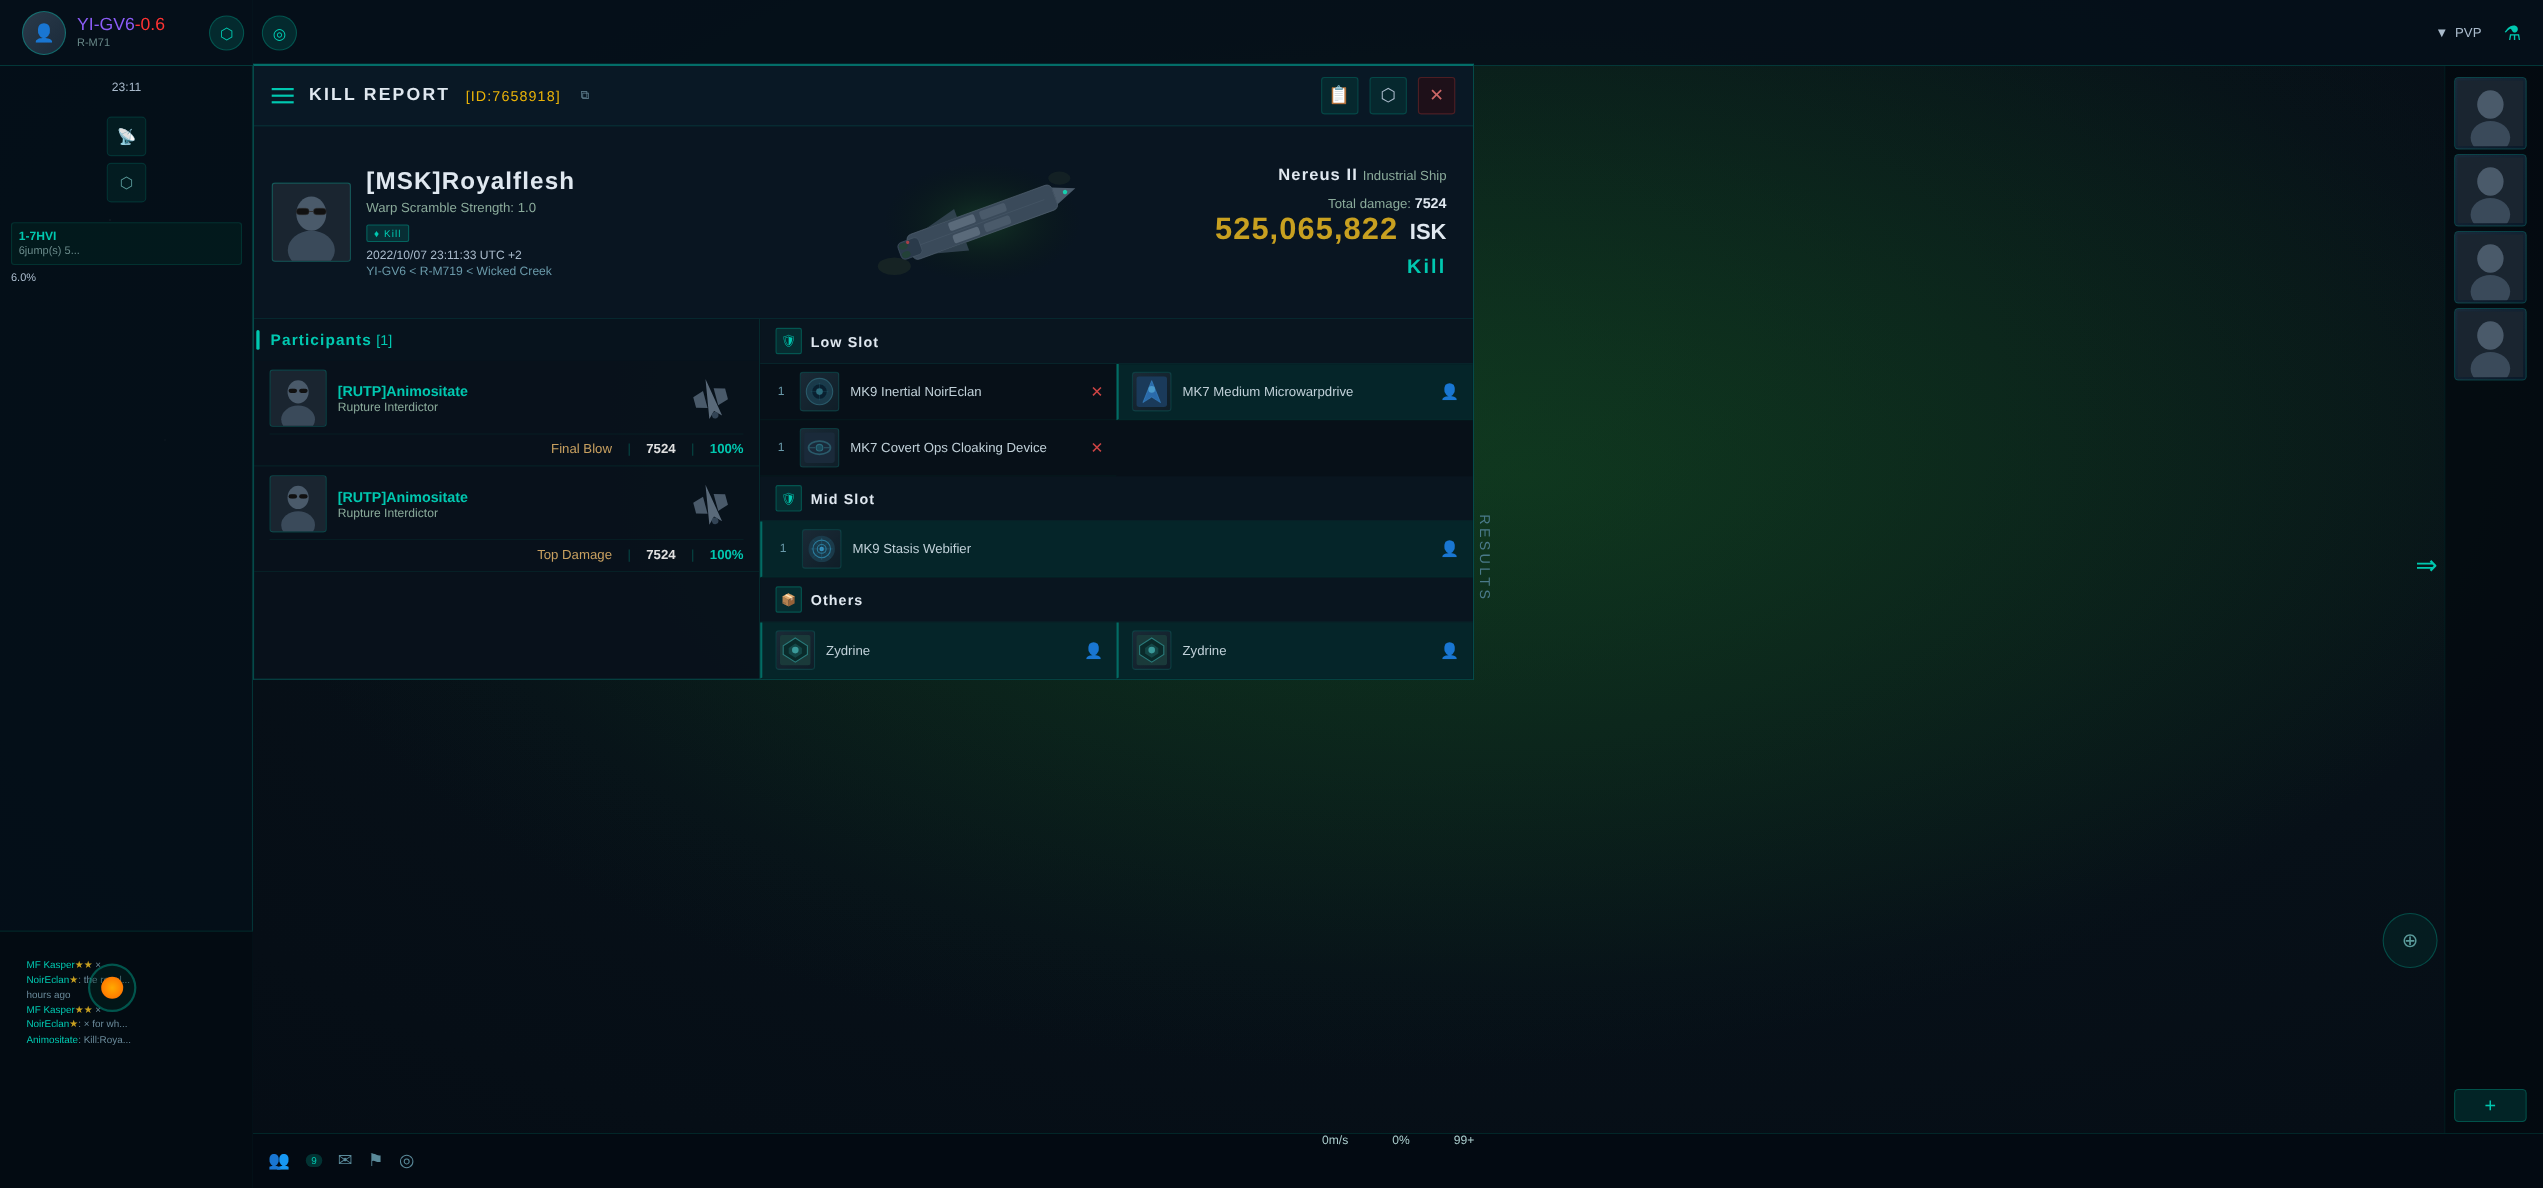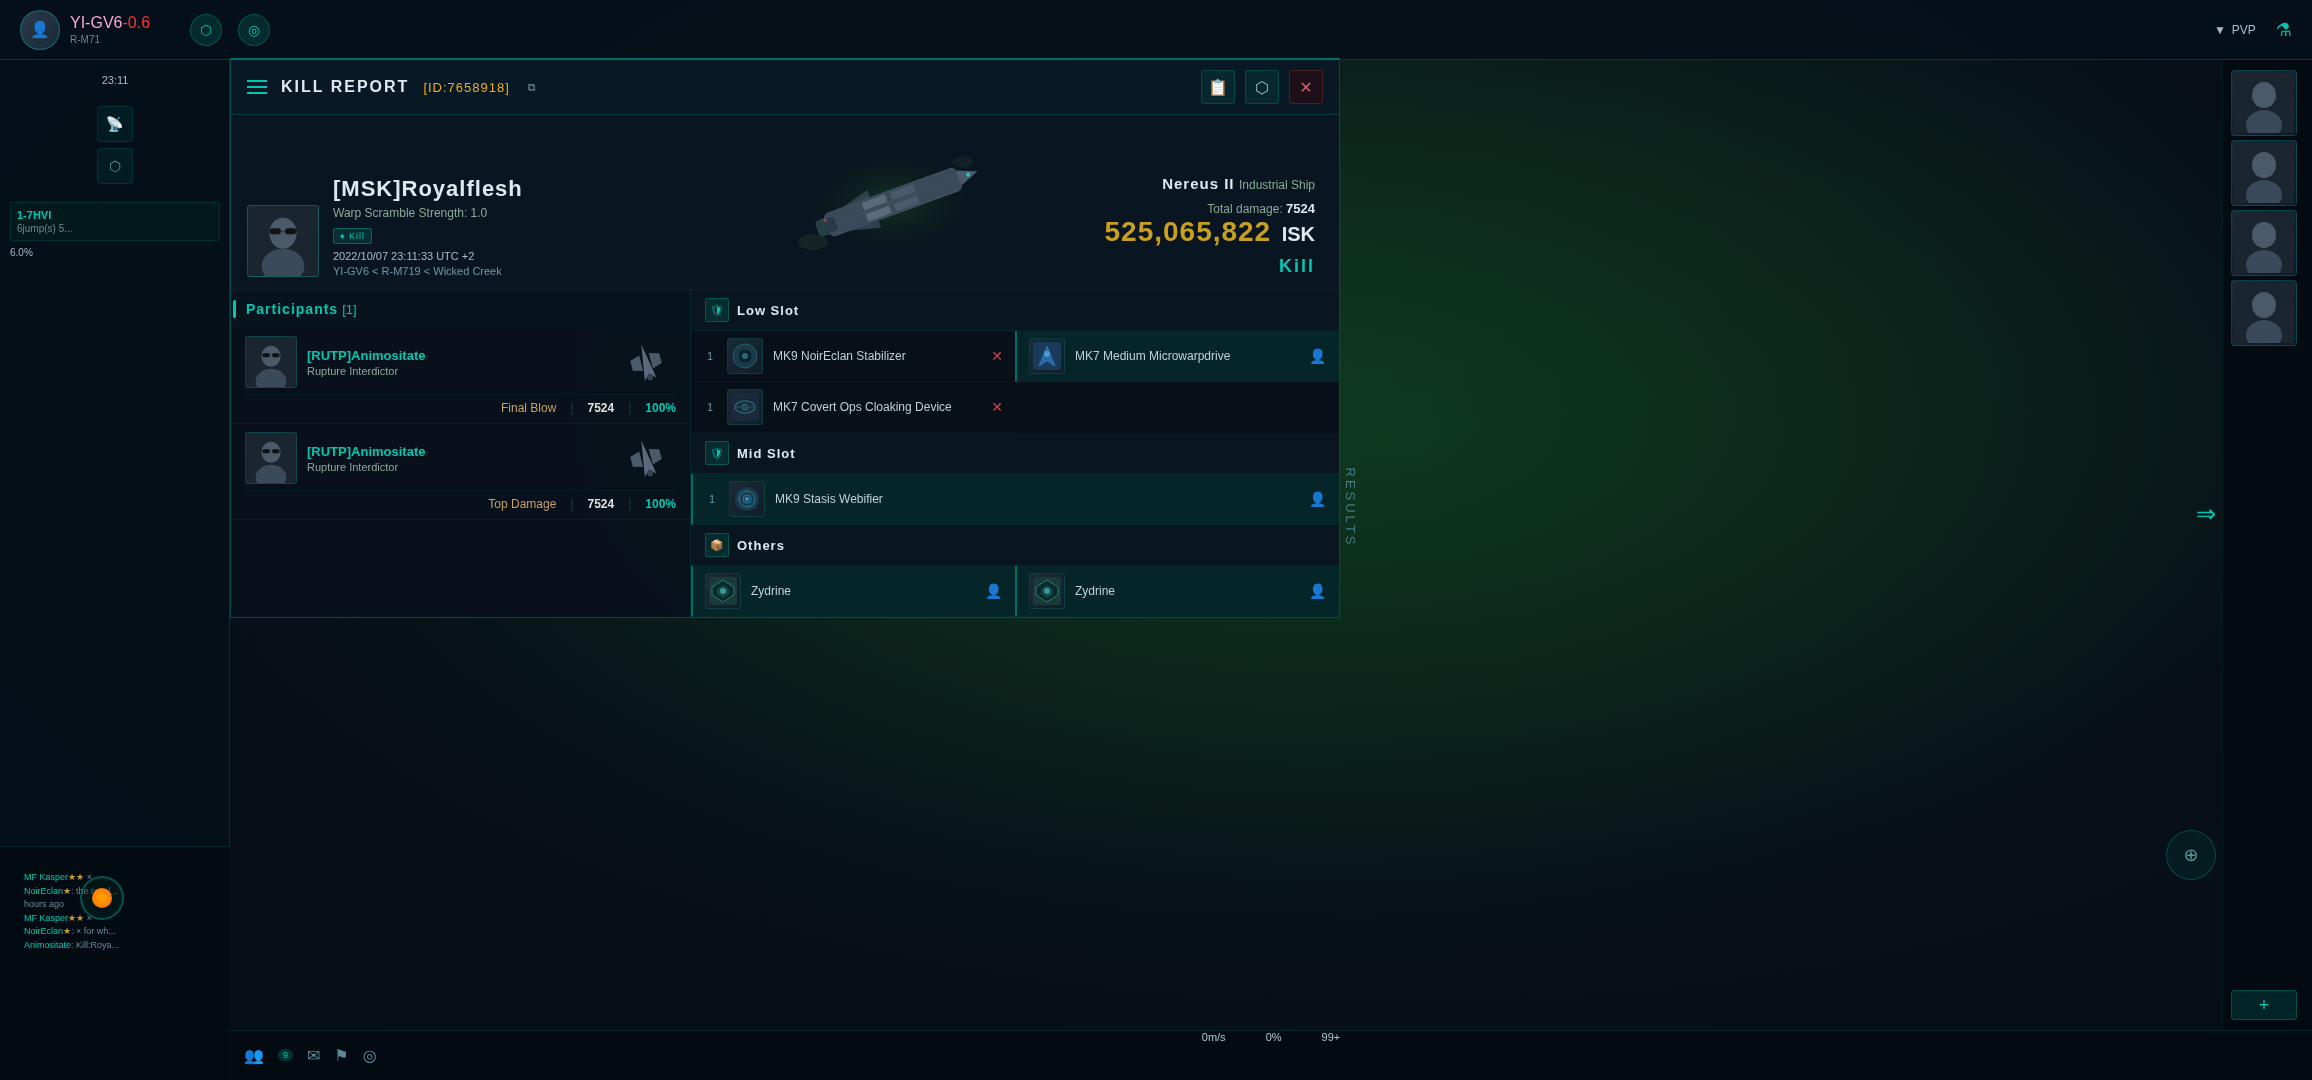--- a/index.html
+++ b/index.html
@@ -75,21 +75,21 @@
       border-radius: 50%;
       background: linear-gradient(135deg, #2a3a4a, #1a2a3a);
       border: 1px solid rgba(0,200,180,0.4);
       overflow: hidden;
       display: flex;
       align-items: center;
       justify-content: center;
       font-size: 16px;
       color: #8aa;
     }
-    .name-yi { color: #f9a8d4; }
+    .name-yi { color: #8b5cf6; }
     .name-gv6 { color: #ff3333; }
     .player-sub {
       font-size: 10px;
       color: #6a8a8a;
       margin-top: 2px;
     }
 
     .top-bar-icons {
       display: flex;
       gap: 16px;
@@ -368,21 +368,21 @@
     }
     .action-btn.close-btn {
       background: rgba(80,0,0,0.3);
       border-color: rgba(150,50,50,0.4);
       color: #cc6666;
     }
 
     
     .kill-info-header {
       display: flex;
-      align-items: flex-end;
+      align-items: center;
       padding: 12px 16px;
       background: rgba(10,22,34,0.9);
       border-bottom: 1px solid rgba(0,100,90,0.25);
       min-height: 120px;
     }
     .victim-avatar {
       width: 72px;
       height: 72px;
       border-radius: 3px;
       background: linear-gradient(135deg, #2a3a4a, #1a2530);
@@ -1000,21 +1000,21 @@
             <span class="module-qty">1</span>
             <div class="module-icon">
               <svg width="28" height="28" viewBox="0 0 28 28">
                 <circle cx="14" cy="14" r="12" fill="#1a3a4a" stroke="#2a5a6a" stroke-width="1"></circle>
                 <circle cx="14" cy="14" r="7" fill="#0a2030" stroke="#1a4a5a" stroke-width="0.5"></circle>
                 <circle cx="14" cy="14" r="3" fill="#2a6a7a"></circle>
                 <line x1="14" y1="6" x2="14" y2="22" stroke="#2a6a7a" stroke-width="0.5" opacity="0.5"></line>
                 <line x1="6" y1="14" x2="22" y2="14" stroke="#2a6a7a" stroke-width="0.5" opacity="0.5"></line>
               </svg>
             </div>
-            <span class="module-name">MK9 NoirEclan Stabilizer</span>
+            <span class="module-name">MK9 Inertial NoirEclan</span>
             <span class="module-destroyed">✕</span>
           </div>
           <div class="module-row">
             <span class="module-qty">1</span>
             <div class="module-icon">
               <svg width="28" height="28" viewBox="0 0 28 28">
                 <rect width="28" height="28" rx="3" fill="#1a2a3a"></rect>
                 <ellipse cx="14" cy="14" rx="10" ry="6" fill="none" stroke="#2a5a6a" stroke-width="1.5"></ellipse>
                 <circle cx="14" cy="14" r="3" fill="#1a4a5a" stroke="#2a6a7a" stroke-width="1"></circle>
                 <line x1="4" y1="14" x2="10" y2="14" stroke="#2a5a6a" stroke-width="1"></line>

